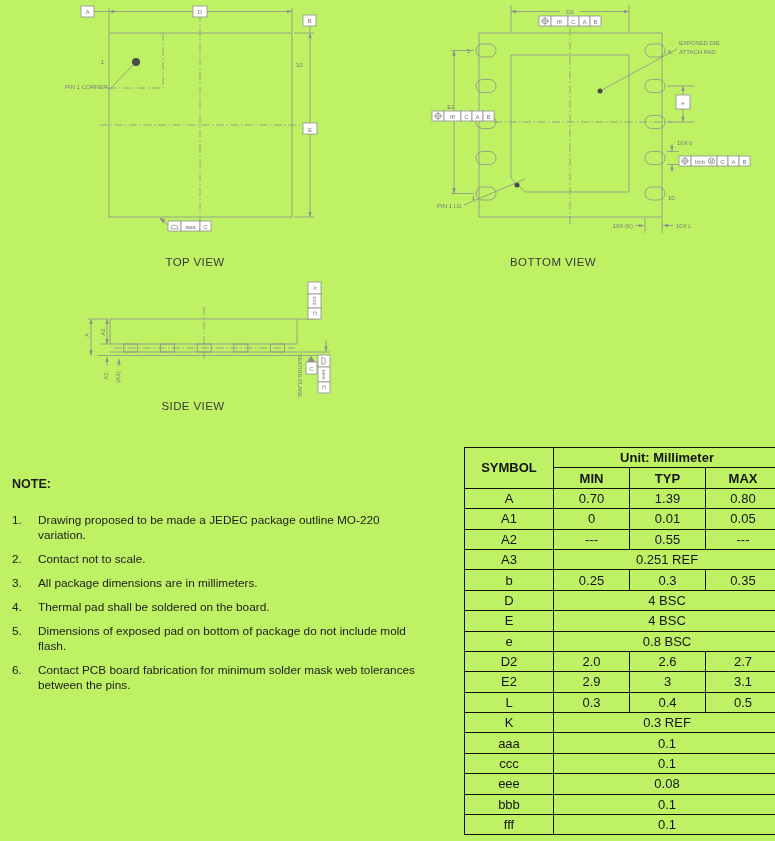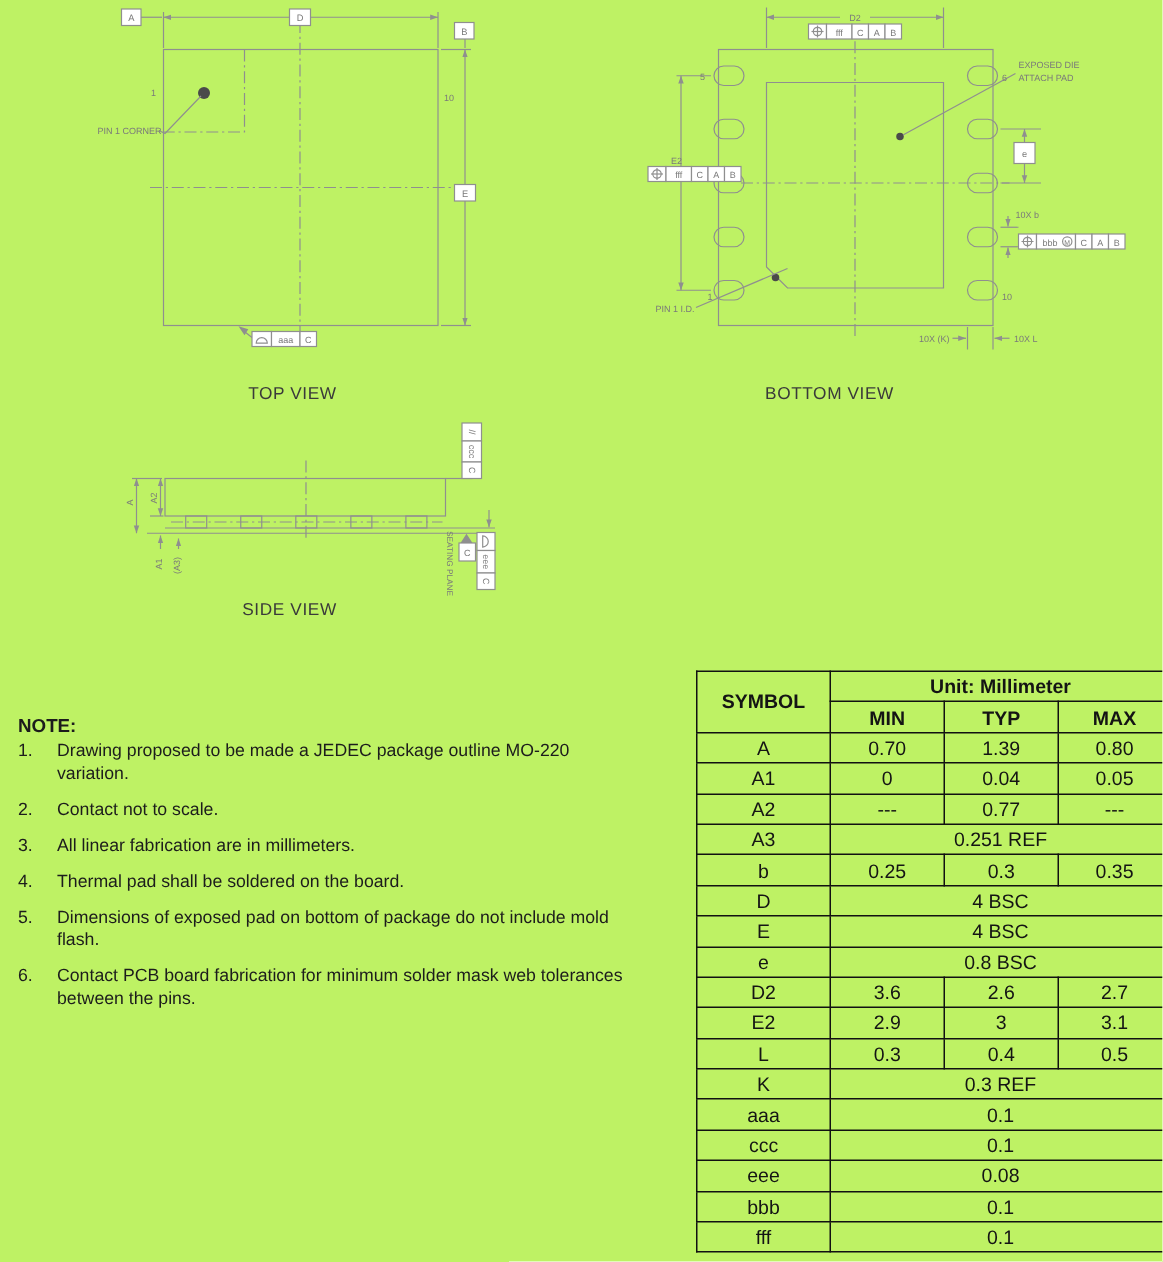--- a/index.html
+++ b/index.html
@@ -10,21 +10,21 @@
   .ln{stroke:#8f8f8f;stroke-width:0.8;fill:none;}
   .cl{stroke:#8f8f8f;stroke-width:0.8;fill:none;stroke-dasharray:8 2.5 1.5 2.5;}
   .bx{stroke:#8f8f8f;stroke-width:0.8;fill:#ffffff;}
   .dt{font-size:6px;fill:#7a7a7a;}
   .dt2{font-size:6.2px;fill:#7a7a7a;}
   .ttl{font-size:11.5px;fill:#3a3a3a;letter-spacing:0.4px;}
   .dot{fill:#4a4a4a;}
   .arr{fill:#8f8f8f;}
 
   .notes{position:absolute;left:12px;top:477px;width:412px;color:#1c1c1c;}
-  .notes-heading{font-weight:bold;font-size:12.5px;margin-bottom:2px;}
+  .notes-heading{font-weight:bold;font-size:12.5px;margin-bottom:22px;}
   .note-item{display:flex;margin-bottom:9px;font-size:11.8px;line-height:15px;}
   .note-num{width:26px;flex:0 0 26px;}
   .note-text{flex:1;}
 
   table.dims{position:absolute;left:464px;top:447px;border-collapse:collapse;
              width:316px;table-layout:fixed;color:#141414;}
   table.dims th,table.dims td{border:1px solid #111;text-align:center;
              padding:0;height:19.4px;font-size:13px;line-height:13px;}
   table.dims th{font-weight:bold;}
   table.dims td{font-weight:normal;}
@@ -276,21 +276,21 @@
     <div class="note-item">
       <span class="note-num">1.</span>
       <span class="note-text">Drawing proposed to be made a JEDEC package outline MO-220 variation.</span>
     </div>
     <div class="note-item">
       <span class="note-num">2.</span>
       <span class="note-text">Contact not to scale.</span>
     </div>
     <div class="note-item">
       <span class="note-num">3.</span>
-      <span class="note-text">All linear fabrication are in millimeters.</span>
+      <span class="note-text">All package dimensions are in millimeters.</span>
     </div>
     <div class="note-item">
       <span class="note-num">4.</span>
       <span class="note-text">Thermal pad shall be soldered on the board.</span>
     </div>
     <div class="note-item">
       <span class="note-num">5.</span>
       <span class="note-text">Dimensions of exposed pad on bottom of package do not include mold flash.</span>
     </div>
     <div class="note-item">
@@ -318,27 +318,27 @@
     </tr>
     <tr>
       <td>A</td>
       <td>0.70</td>
       <td>1.39</td>
       <td>0.80</td>
     </tr>
     <tr>
       <td>A1</td>
       <td>0</td>
-      <td>0.04</td>
+      <td>0.01</td>
       <td>0.05</td>
     </tr>
     <tr>
       <td>A2</td>
       <td>---</td>
-      <td>0.77</td>
+      <td>0.55</td>
       <td>---</td>
     </tr>
     <tr>
       <td>A3</td>
       <td colspan="3">0.251 REF</td>
     </tr>
     <tr>
       <td>b</td>
       <td>0.25</td>
       <td>0.3</td>
@@ -351,21 +351,21 @@
     <tr>
       <td>E</td>
       <td colspan="3">4 BSC</td>
     </tr>
     <tr>
       <td>e</td>
       <td colspan="3">0.8 BSC</td>
     </tr>
     <tr>
       <td>D2</td>
-      <td>3.6</td>
+      <td>2.0</td>
       <td>2.6</td>
       <td>2.7</td>
     </tr>
     <tr>
       <td>E2</td>
       <td>2.9</td>
       <td>3</td>
       <td>3.1</td>
     </tr>
     <tr>

